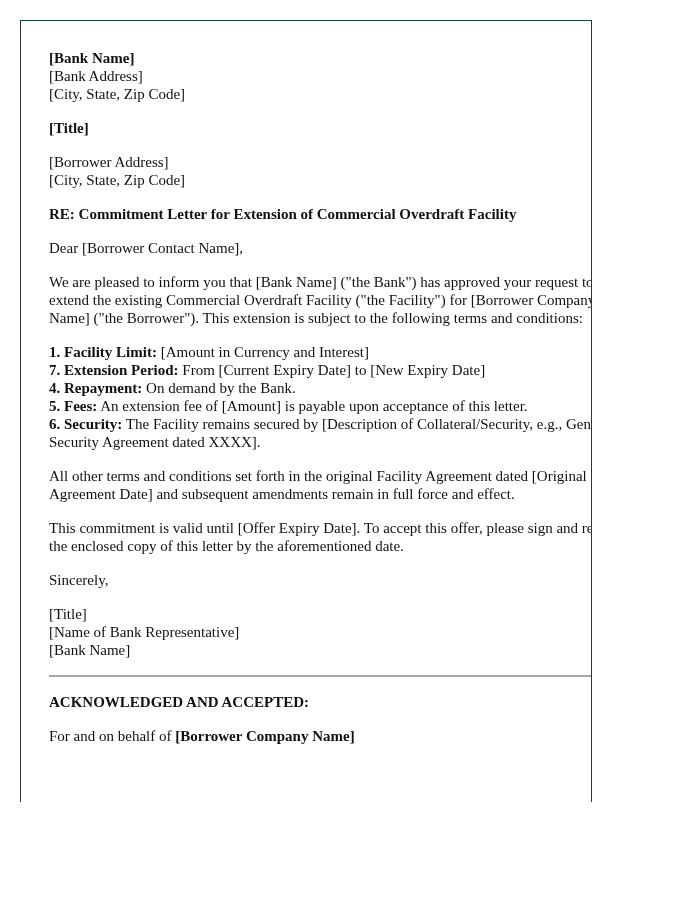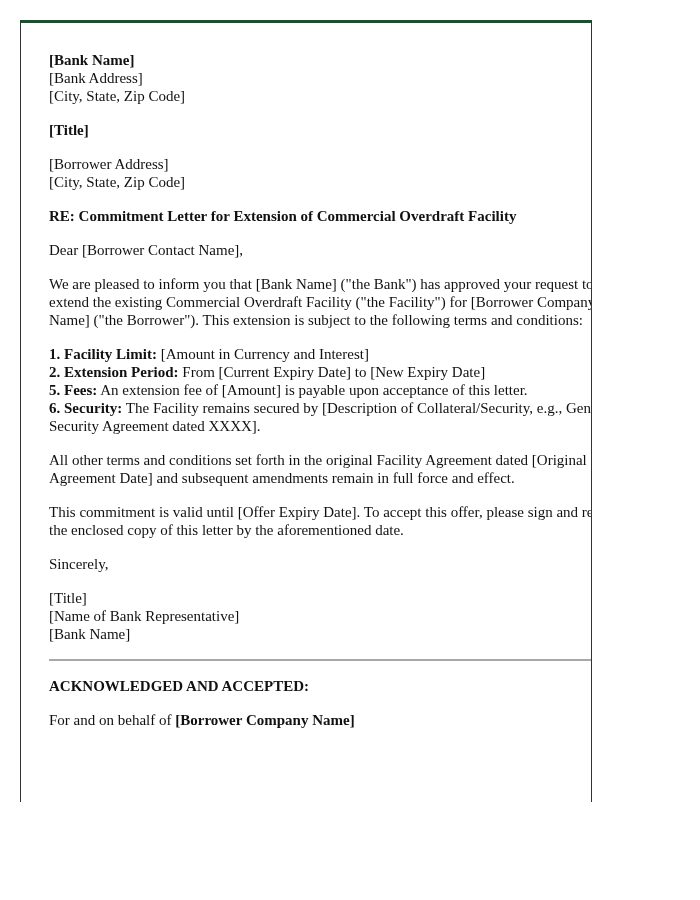--- a/index.html
+++ b/index.html
@@ -11,21 +11,21 @@
       overflow: hidden;
     }
     .page {
       position: absolute;
       left: 20px;
       top: 20px;
       width: 572px;
       height: 782px;
       border-left: 1px solid #333333;
       border-right: 1px solid #333333;
-      border-top: 3px solid #14532d;
+      border-top: 1px solid #14532d;
       box-sizing: border-box;
       overflow: hidden;
     }
     .content {
       position: absolute;
       left: 28px;
       top: 28px;
       width: 584px;
       font-family: "Liberation Serif", "DejaVu Serif", serif;
       font-size: 15px;
@@ -72,21 +72,22 @@
     <div class="block">
       <span class="line">Dear [Borrower Contact Name],</span>
     </div>
 
     <div class="block">
       <span class="wrap">We are pleased to inform you that [Bank Name] ("the Bank") has approved your request to extend the existing Commercial Overdraft Facility ("the Facility") for [Borrower Company Name] ("the Borrower"). This extension is subject to the following terms and conditions:</span>
     </div>
 
     <div class="block">
       <div><b>1. Facility Limit:</b><span> [Amount in Currency and Interest]</span></div>
-      <div><b>2. Extension Period:</b><span> From [Current Expiry Date] to [New Expiry Date]</span></div>
+      <div><b>7. Extension Period:</b><span> From [Current Expiry Date] to [New Expiry Date]</span></div>
+      <div><b>4. Repayment:</b><span> On demand by the Bank.</span></div>
       <div><b>5. Fees:</b><span> An extension fee of [Amount] is payable upon acceptance of this letter.</span></div>
       <div><b>6. Security:</b><span> The Facility remains secured by [Description of Collateral/Security, e.g., General Security Agreement dated XXXX].</span></div>
     </div>
 
     <div class="block">
       <span class="wrap">All other terms and conditions set forth in the original Facility Agreement dated [Original Agreement Date] and subsequent amendments remain in full force and effect.</span>
     </div>
 
     <div class="block">
       <span class="wrap">This commitment is valid until [Offer Expiry Date]. To accept this offer, please sign and return the enclosed copy of this letter by the aforementioned date.</span>

